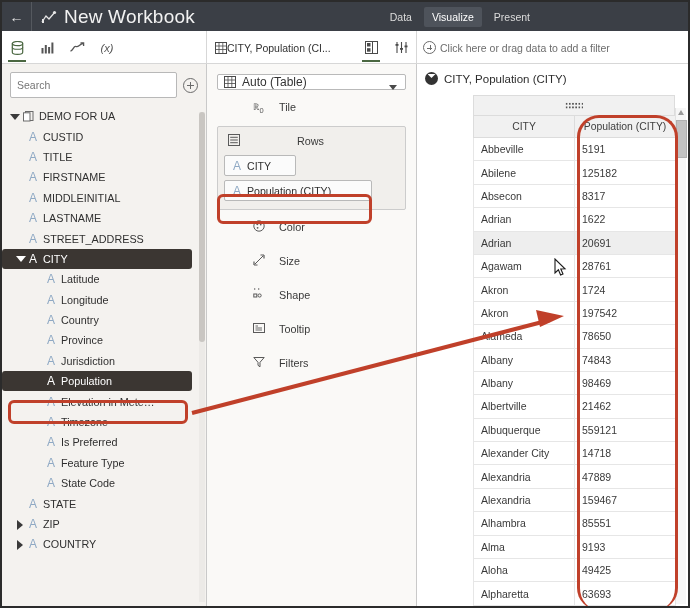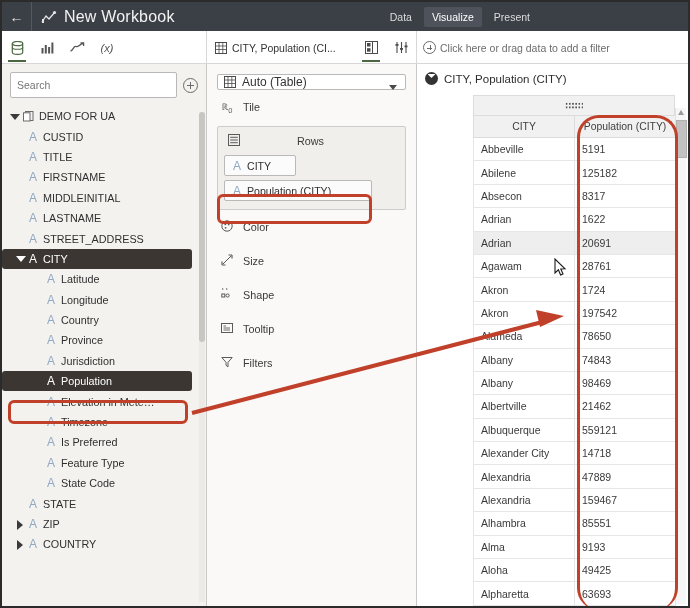--- a/index.html
+++ b/index.html
@@ -30,21 +30,21 @@
     color: #e8e8e8; font-size: 14px;
     border-right: 1px solid #55595f;
     cursor: pointer;
   }
   .wb-icon {
     width: 26px; height: 29px;
     display: flex; align-items: center; justify-content: center;
     margin-left: 4px;
   }
   .wb-title {
-    color: #f2f2f2; font-size: 16px; letter-spacing: .2px;
+    color: #f2f2f2; font-size: 19px; letter-spacing: .2px;
     margin-left: 2px;
   }
   .topnav {
     margin-left: auto; display: flex; align-items: center;
     height: 29px; padding-right: 148px;
   }
   .topnav-item {
     color: #dcdcdc; font-size: 10.5px; padding: 4px 8px;
     margin: 0 2px; cursor: pointer; border-radius: 2px;
   }
@@ -64,21 +64,21 @@
   .ticon {
     width: 30px; height: 33px; position: relative;
     display: flex; align-items: center; justify-content: center;
     color: #555; cursor: pointer; font-size: 12px;
   }
   .ticon.sel::after {
     content: ""; position: absolute; bottom: 2px; left: 6px; right: 6px;
     height: 2.5px; background: #4a6741;
   }
   .sheet-tab {
-    display: flex; align-items: flex-end; gap: 5px;
+    display: flex; align-items: flex-end; 
     padding-left: 8px; font-size: 10.5px; color: #333;
     max-width: 150px; white-space: nowrap; overflow: hidden;
     cursor: pointer;
   }
   .filter-drop {
     display: flex; align-items: center; gap: 4px;
     padding-left: 6px; font-size: 10.5px; color: #6d6d6d;
     cursor: pointer; width: 100%; height: 33px;
   }
 
@@ -174,22 +174,22 @@
   .mark-select .chev {
     position: absolute; right: 8px; top: 10px;
     border-left: 4px solid transparent; border-right: 4px solid transparent;
     border-top: 5px solid #4a4a4a;
   }
   .shelf-row {
     display: flex; align-items: center; height: 34px;
     font-size: 10.8px; color: #3a3a3a; cursor: pointer;
   }
   .shelf-row .sicon {
-    width: 20px; text-align: center; margin-right: 6px;
-    color: #5a5a5a; font-size: 11px; flex: 0 0 auto;
+    width: 20px; text-align: left; margin-right: 6px;
+    color: #5a5a5a; font-size: 11px; flex: 0 0 auto; margin-left: 36px;
   }
   .rows-card {
     border: 1px solid #ccc; background: #f1efec; border-radius: 2px;
     padding: 4px 6px 8px 6px; margin-top: 2px;
   }
   .rows-card-hdr {
     display:flex; align-items:center; font-size:10.8px; color:#3a3a3a;
     height: 20px;
     gap: 47px;
   }

